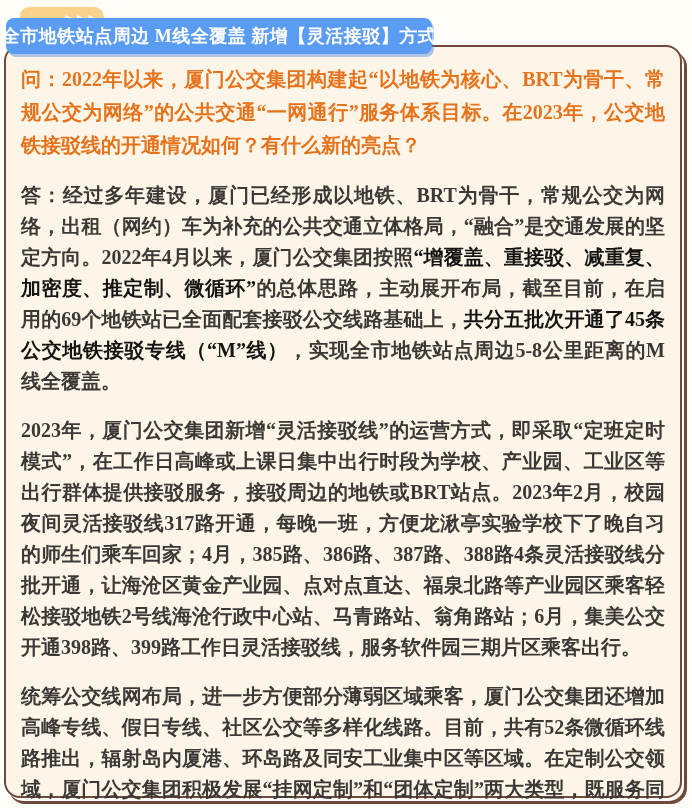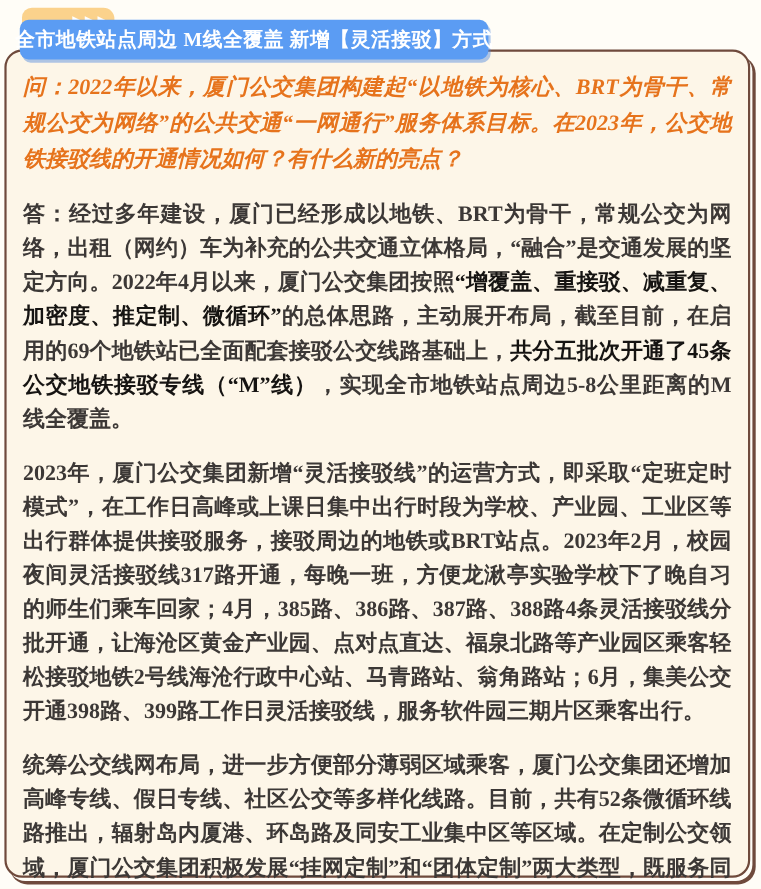--- a/index.html
+++ b/index.html
@@ -22,21 +22,20 @@
     font-size:20px;
     line-height:31px;
     color:#3c3836;
     text-align:justify;
     font-weight:bold;
   }
   .content-box p.question{
     color:#e6731c;
     font-weight:bold;
     line-height:33px;
-    font-style:italic;
   }
   .content-box b{color:#161412;}
   .header-tab{
     position:absolute;left:20px;top:7px;width:84px;height:24px;
     background:#fbd28c;
     border-radius:9px 10px 0 0;
     z-index:2;
   }
   .header-tab::after{
     content:"";position:absolute;right:-16px;bottom:0;width:18px;height:12px;
@@ -50,21 +49,20 @@
   }
   .header-banner{
     position:absolute;left:6px;top:18px;width:426px;height:36px;
     background:#5b9cf3;
     border-radius:8px;
     display:flex;align-items:center;justify-content:center;
     color:#ffffff;font-weight:bold;font-size:18px;letter-spacing:0.5px;
     box-shadow:2px 3px 0 rgba(77,135,221,0.45);
     z-index:3;
     white-space:nowrap;
-    margin-left:12px;
   }
 </style>
 </head>
 <body>
 
 <div class="content-box">
   <p class="question">问：2022年以来，厦门公交集团构建起“以地铁为核心、BRT为骨干、常规公交为网络”的公共交通“一网通行”服务体系目标。在2023年，公交地铁接驳线的开通情况如何？有什么新的亮点？</p>
 
   <p>
     <span>答：经过多年建设，厦门已经形成以地铁、BRT为骨干，常规公交为网络，出租（网约）车为补充的公共交通立体格局，“融合”是交通发展的坚定方向。2022年4月以来，厦门公交集团按照</span><b>“增覆盖、重接驳、减重复、加密度、推定制、微循环”</b><span>的总体思路，主动展开布局，截至目前，在启用的69个地铁站已全面配套接驳公交线路基础上，</span><b>共分五批次开通了45条公交地铁接驳专线（“M”线）</b><span>，实现全市地铁站点周边5-8公里距离的M线全覆盖。</span>

